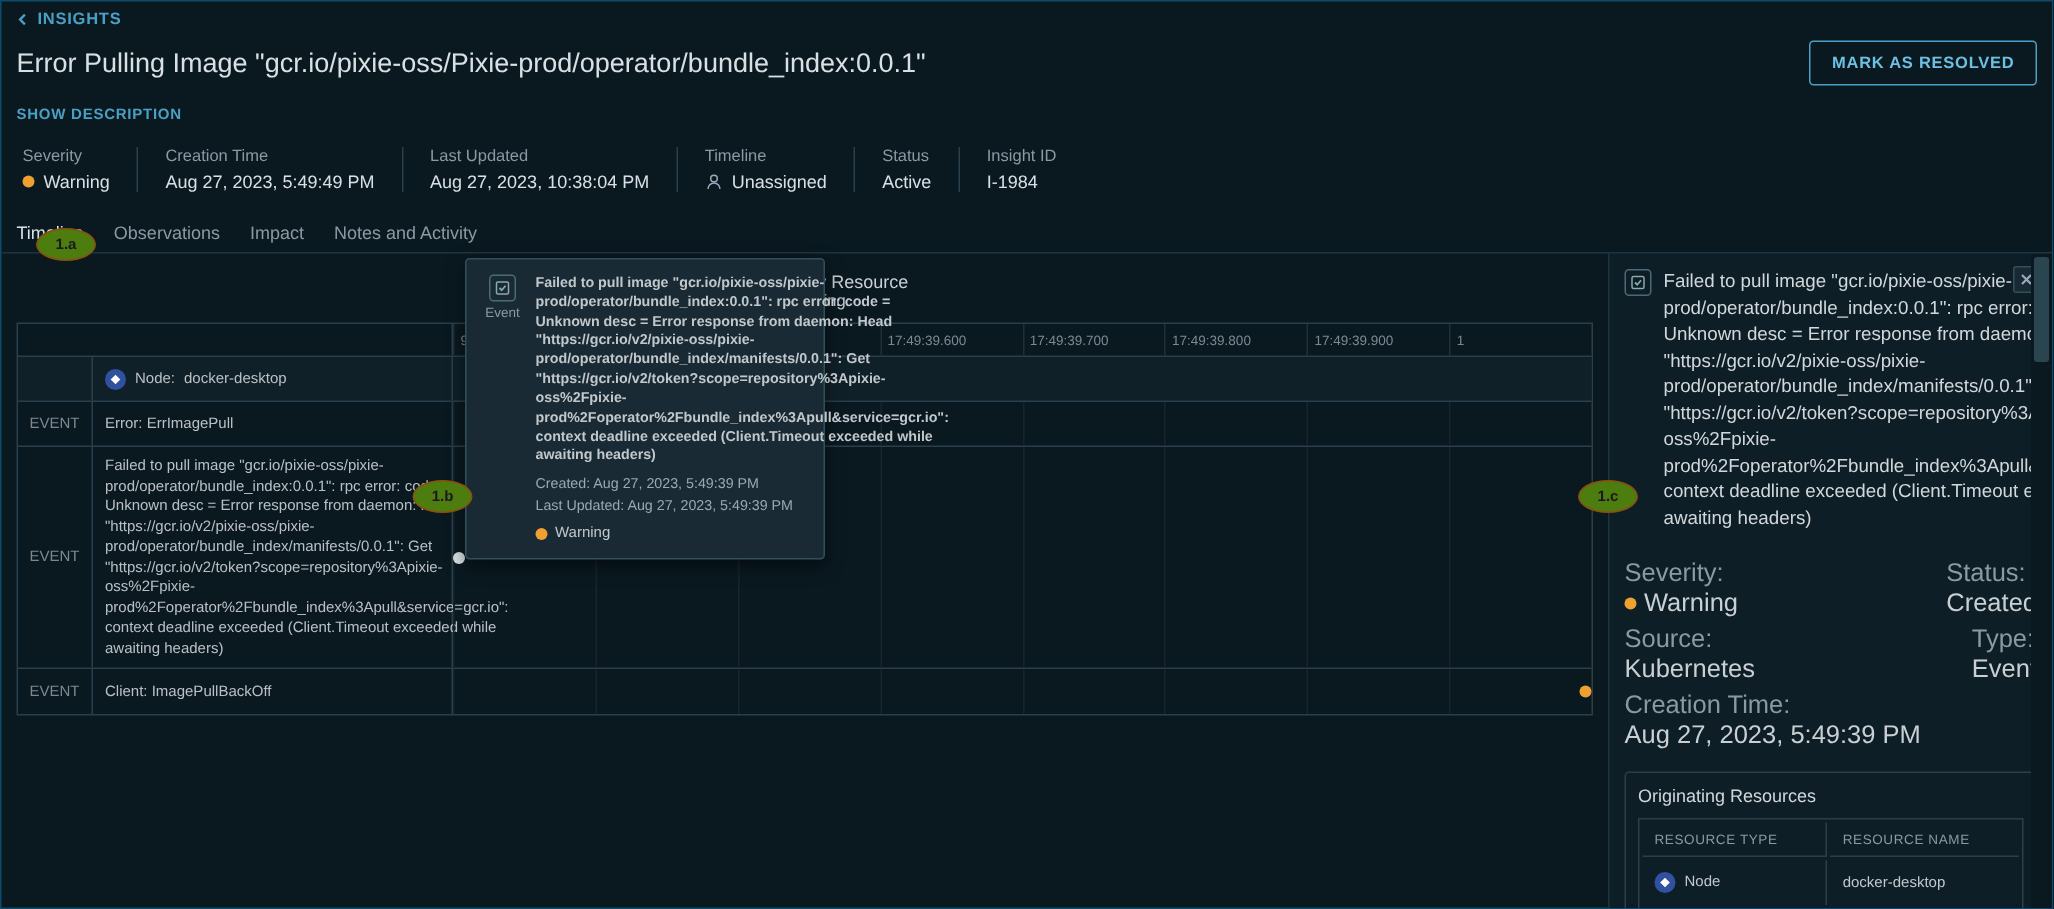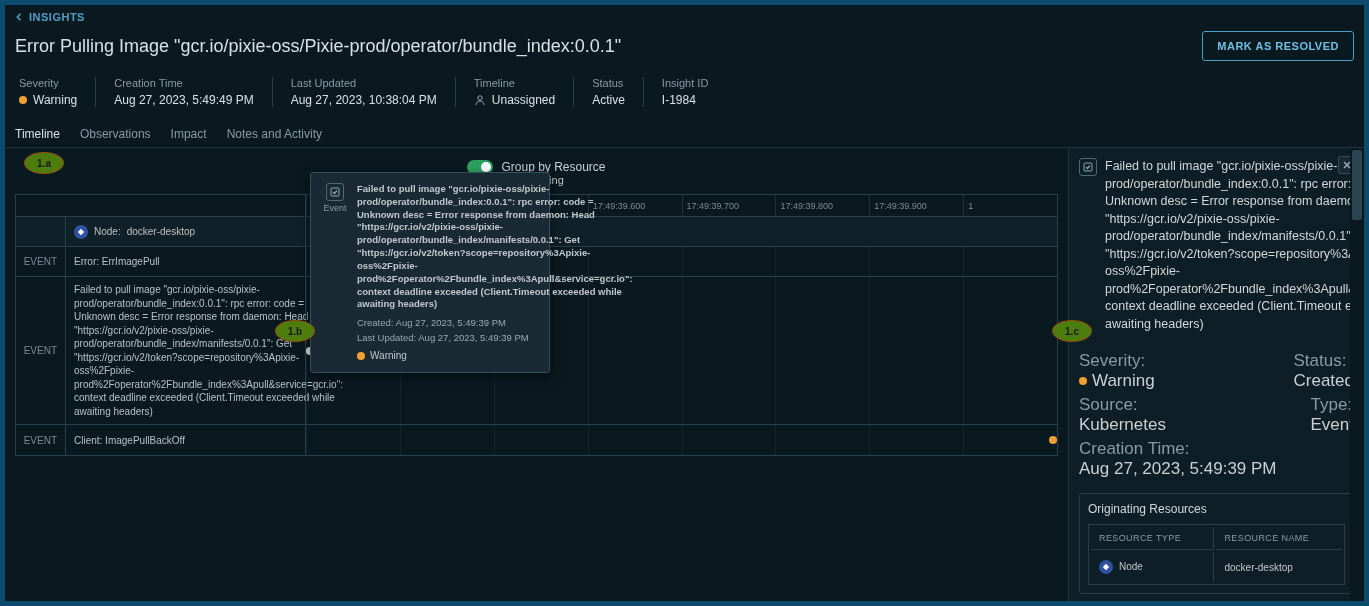--- a/index.html
+++ b/index.html
@@ -6,21 +6,21 @@
 body {
   background: #0a1920;
   color: #c8d0d4;
   font-family: -apple-system, BlinkMacSystemFont, "Segoe UI", Arial, sans-serif;
   font-size: 12px;
   width: 1369px;
   height: 606px;
   overflow: hidden;
   position: relative;
 }
-.app { width: 100%; height: 100%; display: flex; flex-direction: column; border: 5px solid #0c4a6e; }
+.app { width: 100%; height: 100%; display: flex; flex-direction: column; border: 1px solid #0c4a6e; }
 .breadcrumb { display: flex; align-items: center; gap: 6px; padding: 6px 10px; color: #4aa0c4; font-size: 11px; font-weight: 600; letter-spacing: 0.5px; }
 .breadcrumb svg { width: 8px; height: 8px; }
 .header-row { display: flex; align-items: center; justify-content: space-between; padding: 2px 10px 10px; }
 .page-title { color: #d8e0e4; font-size: 18px; font-weight: 400; }
 .resolved-btn { background: transparent; border: 1px solid #4aa0c4; color: #6bc0e4; padding: 8px 14px; font-size: 11px; font-weight: 600; letter-spacing: 0.5px; border-radius: 3px; cursor: pointer; }
 .show-desc { color: #4aa0c4; font-size: 10px; font-weight: 600; letter-spacing: 0.5px; padding: 4px 10px 10px; cursor: pointer; }
 .meta-row { display: flex; gap: 0; padding: 6px 10px 10px; }
 .meta-item { padding: 0 18px; border-left: 1px solid #2a3f4a; }
 .meta-item:first-child { border-left: none; padding-left: 4px; }
 .meta-label { color: #8a9aa4; font-size: 11px; margin-bottom: 4px; }
@@ -90,20 +90,21 @@
         <path d="M7 1 L3 5 L7 9" stroke="#4aa0c4" stroke-width="2" fill="none"></path>
       </svg>
     <span>INSIGHTS</span>
   </div>
 
   <div class="header-row">
     <div class="page-title">Error Pulling Image "gcr.io/pixie-oss/Pixie-prod/operator/bundle_index:0.0.1"</div>
     <button class="resolved-btn">MARK AS RESOLVED</button>
   </div>
 
+  <div class="show-desc">SHOW DESCRIPTION</div>
 
   <div class="meta-row">
     <div class="meta-item">
       <div class="meta-label">Severity</div>
       <div class="meta-value">
           <span class="dot warning"></span>
           <span>Warning</span>
         </div>
     </div>
     <div class="meta-item">

